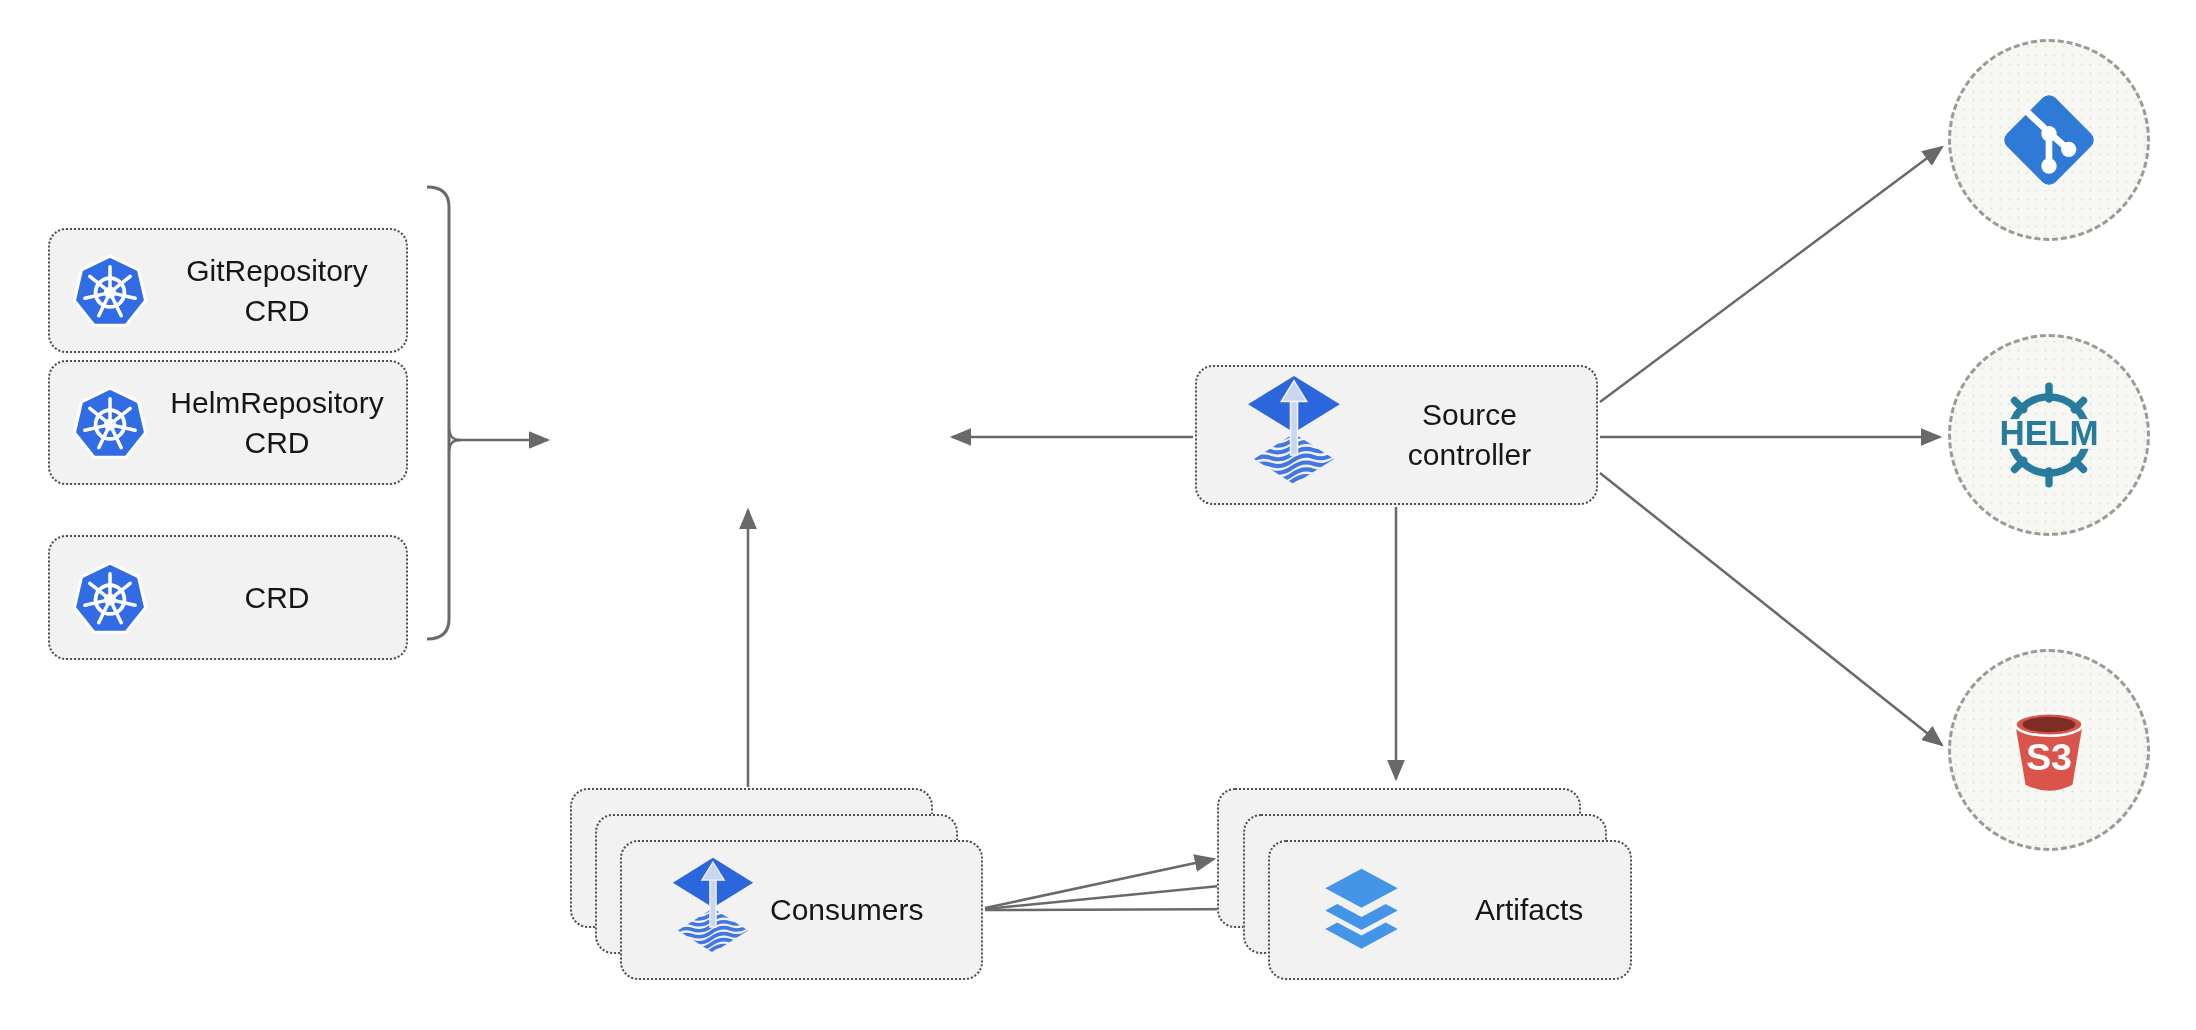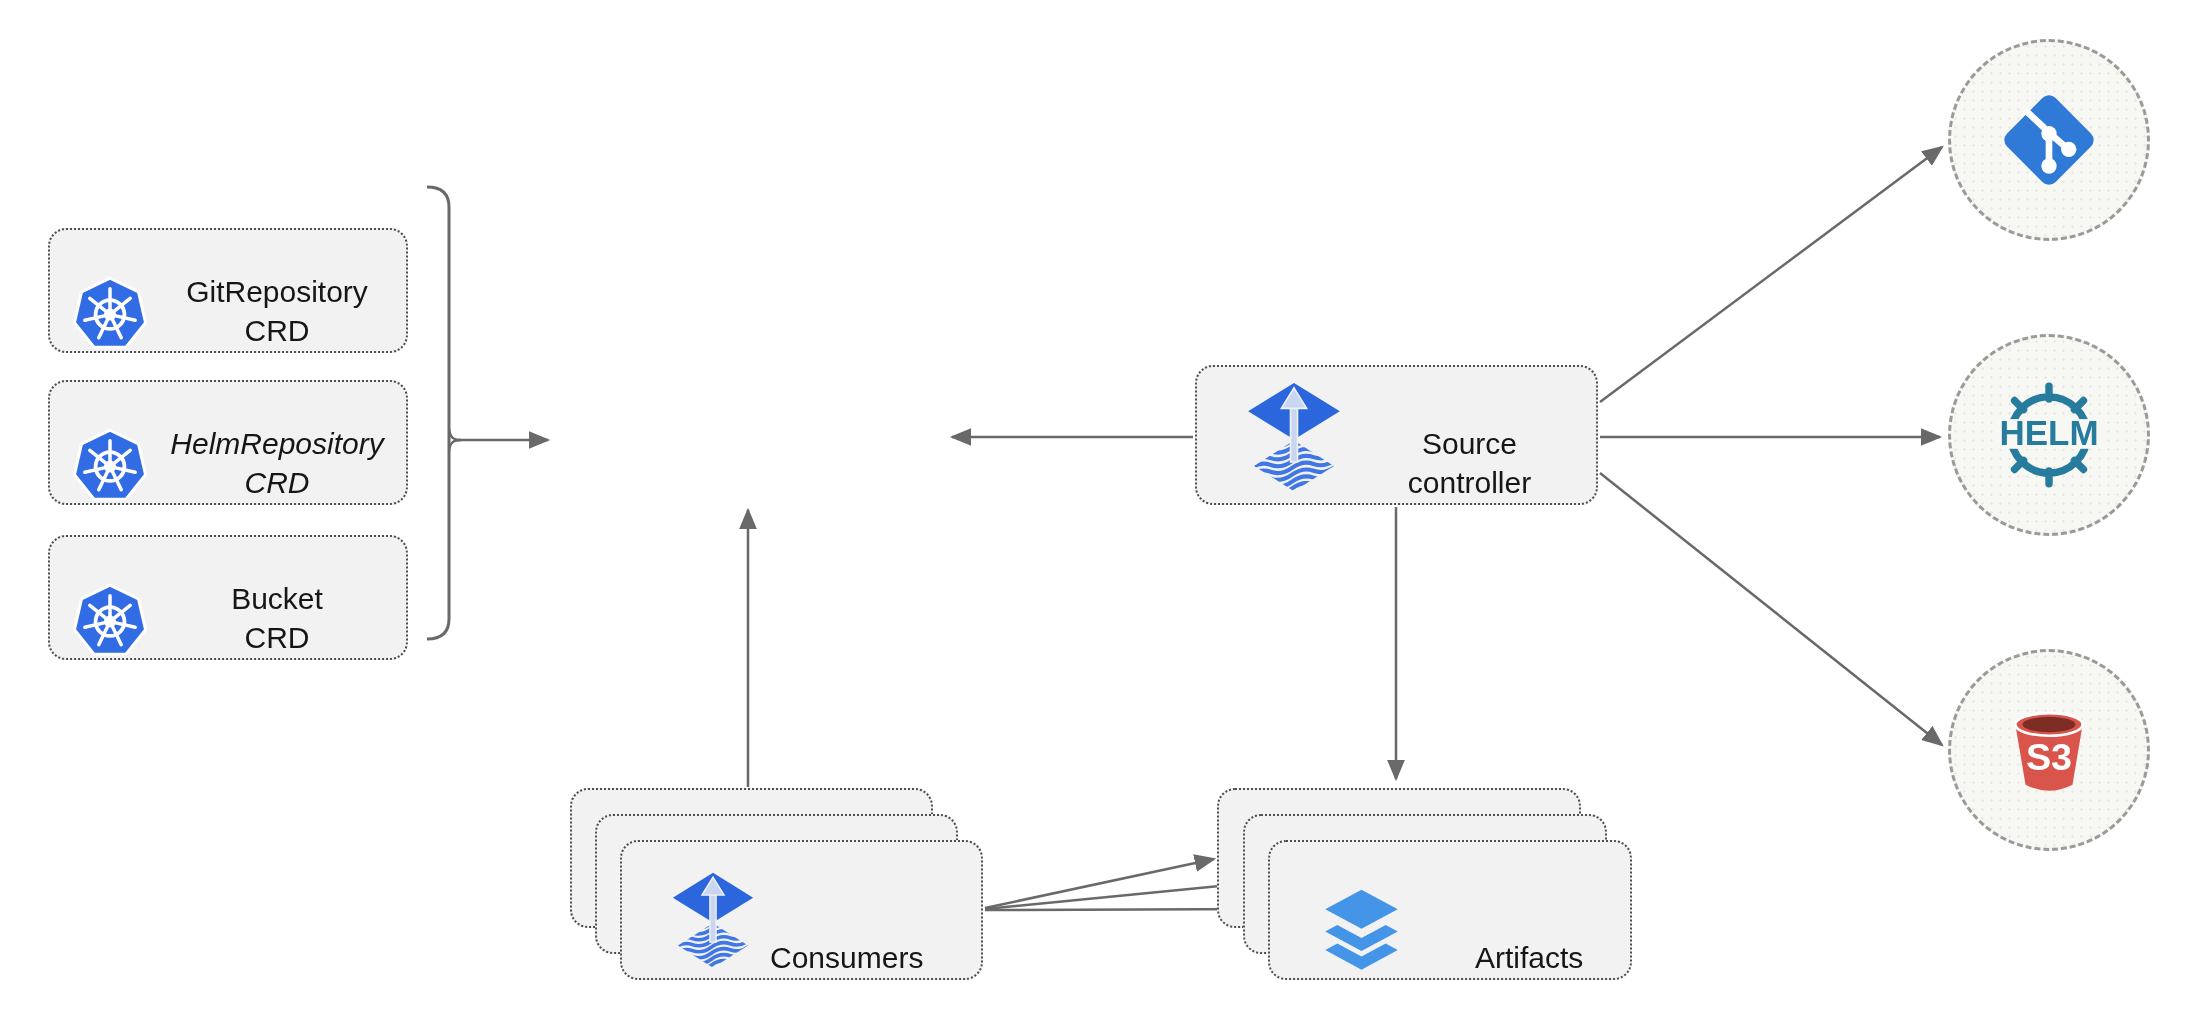--- a/index.html
+++ b/index.html
@@ -1,20 +1,20 @@
 <!DOCTYPE html>
 <html><head>
 <meta charset="utf-8">
 <style>
   html,body{margin:0;padding:0;background:#ffffff;}
   #canvas{position:relative;width:2196px;height:1030px;background:#ffffff;overflow:hidden;
           font-family:"Liberation Sans", sans-serif;color:#161616;}
   svg.connectors{position:absolute;left:0;top:0;width:2196px;height:1030px;}
   .node{position:absolute;background:#f2f2f2;border:2px dotted #4d4d4d;border-radius:18px;
-        box-sizing:border-box;display:flex;align-items:flex-end;}
+        box-sizing:border-box;display:flex;align-items:center;}
   .stack-layer{position:absolute;background:#f2f2f2;border:2px dotted #4d4d4d;border-radius:18px;
         box-sizing:border-box;}
   .label{font-size:30px;line-height:1.32;color:#161616;}
   .label.center{flex:1;text-align:center;}
   .circle{position:absolute;width:202px;height:202px;border-radius:50%;
           border:3px dashed #9a9a96;box-sizing:border-box;
           background-color:#f7f7f3;
           background-image:radial-gradient(#e9e9e0 1.2px, transparent 1.2px);
           background-size:9px 9px;
           display:flex;align-items:center;justify-content:center;}
@@ -130,36 +130,35 @@
   <div class="node" style="left:48px;top:228px;width:360px;height:125px;padding-left:22px;">
     <svg class="ic" width="76" height="76">
         <use href="#sym-k8s"></use>
       </svg>
     <div class="label center">
       <div>GitRepository</div>
       <div>CRD</div>
     </div>
   </div>
 
-  <div class="node" style="left:48px;top:380px;width:360px;height:125px;padding-left:22px;font-style:italic;">
+  <div class="node" style="left:48px;top:360px;width:360px;height:125px;padding-left:22px;">
     <svg class="ic" width="76" height="76">
         <use href="#sym-k8s"></use>
       </svg>
     <div class="label center">
       <div>HelmRepository</div>
       <div>CRD</div>
     </div>
   </div>
 
   <div class="node" style="left:48px;top:535px;width:360px;height:125px;padding-left:22px;">
     <svg class="ic" width="76" height="76">
         <use href="#sym-k8s"></use>
       </svg>
     <div class="label center">
-      <div>Bucket</div>
       <div>CRD</div>
     </div>
   </div>
 
 
   <div class="node" style="left:1195px;top:365px;width:403px;height:140px;padding-left:48px;">
     <svg class="ic" width="98" height="121">
         <use href="#sym-flux"></use>
       </svg>
     <div class="label center">

